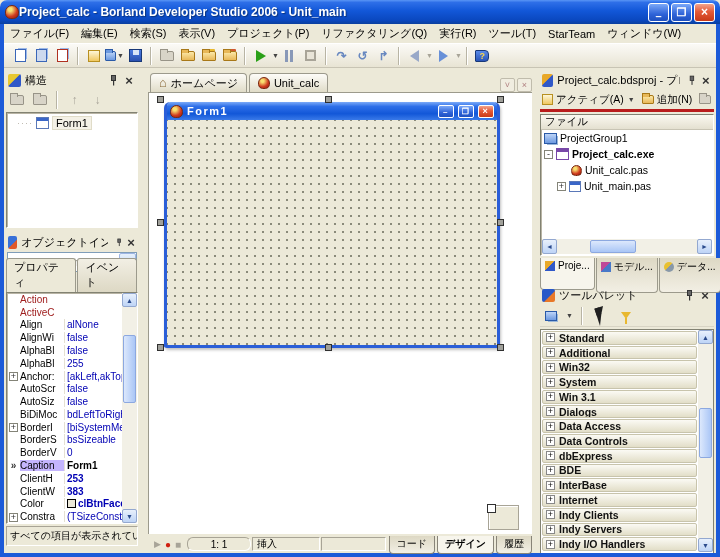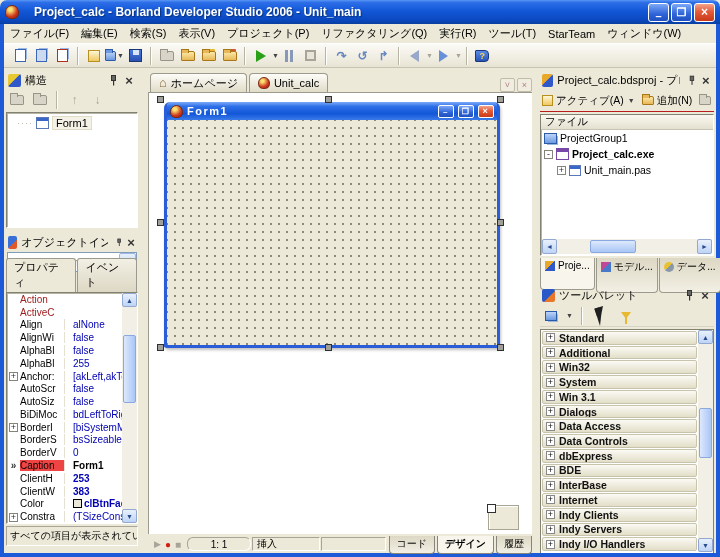--- a/index.html
+++ b/index.html
@@ -6,21 +6,21 @@
   html,body { background:#6B8CC8; }
   body { font-family:"Liberation Sans", sans-serif; }
   .screen { position:relative; width:720px; height:557px; background:#ECE9D8; overflow:hidden;
             font-family:"Liberation Sans", sans-serif; }
 
   
   .titlebar { position:absolute; left:0; top:0; width:720px; height:24px; border-radius:7px 7px 0 0;
     background:linear-gradient(180deg,#5A96F5 0%,#2E6FE8 10%,#1257D8 45%,#0A47BE 85%,#0A3F9E 100%);
     display:flex; align-items:center; padding:0 5px; color:#fff; font-weight:bold; font-size:12px;
     text-shadow:1px 1px 1px #09337e; }
-  .titlebar .title { flex:1; margin-left:15px; white-space:nowrap; overflow:hidden; }
+  .titlebar .title { flex:1; margin-left:0; white-space:nowrap; overflow:hidden; }
   .tbtn { width:21px; height:19px; margin-left:2px; border:1px solid #fff; border-radius:3px;
     display:flex; align-items:center; justify-content:center; font-size:11px; color:#fff; font-weight:bold;
     text-shadow:none; }
   .tbtn.minb,.tbtn.maxb { background:linear-gradient(180deg,#7BA8F8,#2E63D8 60%,#1E50C0); }
   .tbtn.minb span{ margin-top:7px; }
   .tbtn.closeb { background:linear-gradient(180deg,#F2A48C,#E45A38 45%,#C83A18); font-size:12px; }
   .edge-l { position:absolute; left:0; top:24px; width:4px; height:529px; background:#1C5AD8; }
   .edge-r { position:absolute; right:0; top:24px; width:4px; height:529px; background:#1C5AD8; }
   .edge-b { position:absolute; left:0; top:553px; width:720px; height:4px; background:#1C5AD8; }
 
@@ -84,23 +84,23 @@
     border:1px solid #9EB6E4; border-radius:2px; display:flex; align-items:center; justify-content:center;
     font-size:7px; color:#2A4A8C; }
   .oi-tabs { position:absolute; left:6px; top:274px; width:132px; height:18px; display:flex; align-items:flex-end; font-size:11px; }
   .oi-tab { padding:1px 7px 2px; border:1px solid #9C9A8C; border-bottom:none; border-radius:3px 3px 0 0;
     background:linear-gradient(180deg,#F2EFE4,#DDD8C4); margin-right:1px; }
   .oi-tab.active { background:#ECE9D8; position:relative; top:1px; padding-bottom:3px; }
   .pgrid { position:absolute; left:6px; top:292px; width:132px; height:232px; display:flex; flex-direction:column; overflow:hidden; }
   .prow { flex:1; display:flex; align-items:center; font-size:10px; min-height:0; }
   .pgut { width:13px; text-align:center; flex:none; color:#333; font-size:9px; }
   .pname { width:44px; flex:none; overflow:hidden; white-space:nowrap; color:#000; }
-  .pval { flex:1; color:#0000B4; white-space:nowrap; overflow:hidden; border-left:1px solid #E4E0D2; padding-left:8px; display:flex; align-items:center; gap:2px;}
+  .pval { flex:1; color:#0000B4; white-space:nowrap; overflow:hidden; border-left:1px solid #E4E0D2; padding-left:2px; display:flex; align-items:center; gap:2px;}
   .prow.red .pname { color:#A02020; }
-  .prow.sel .pname { background:#ef4444; }
+  .prow.sel .pname { background:#c4b5fd; }
   .prow.sel .pval { color:#000; font-weight:bold; }
   .prow.vbold .pval { font-weight:bold; }
   .expbox { display:inline-block; width:9px; height:9px; border:1px solid #848478; background:#fff;
     font-size:9px; line-height:7px; text-align:center; color:#333; }
   .chev { font-weight:bold; color:#333; font-size:10px; }
   .swatch { display:inline-block; width:9px; height:9px; border:1px solid #000; background:#ECE9D8; flex:none; }
   .oi-status { position:absolute; left:6px; top:526px; width:132px; height:20px; background:#ECE9D8;
     border:1px solid #A8A496; border-bottom-color:#fff; border-right-color:#fff;
     font-size:10px; display:flex; align-items:center; padding-left:3px; white-space:nowrap; overflow:hidden; }
 
@@ -156,21 +156,21 @@
     display:flex; align-items:center; padding:0 4px; margin-right:1px; white-space:nowrap; }
   .mrec { display:flex; align-items:center; gap:4px; padding:0 6px; }
   .mrec .mp { color:#A8A498; font-size:9px; } .mrec .mr { color:#D02010; font-size:10px; } .mrec .ms { color:#A8A498; font-size:10px; }
   .vtabs { margin-left:auto; display:flex; align-items:flex-start; height:16px; }
   .vtab { padding:1px 7px 2px; border:1px solid #888478; border-top:none; border-radius:0 0 4px 4px;
     background:linear-gradient(0deg,#F2EFE4,#DDD8C4); margin-left:2px; font-size:10px; }
   .vtab.active { background:#F7F5EC; font-weight:bold; }
 
   
   .pm-toolbar { position:absolute; left:540px; top:90px; width:174px; height:22px; display:flex; align-items:center;
-    gap:3px; font-size:10.5px; border-bottom:1px solid #b91c1c; }
+    gap:3px; font-size:10.5px; border-bottom:3px solid #b91c1c; }
   .pmbtn { display:flex; align-items:center; gap:3px; padding:1px 2px; white-space:nowrap; }
   .pmbtn.dis { color:#A8A498; }
   .pm-list { position:absolute; left:540px; top:114px; width:174px; height:142px; }
   .pm-colhead { height:15px; background:linear-gradient(180deg,#FAF8F0,#E4E0D0); border-bottom:1px solid #C8C4B4;
     font-size:10.5px; display:flex; align-items:center; padding-left:4px; }
   .pm-row { display:flex; align-items:center; gap:3px; font-size:10.5px; height:16px; padding-left:3px; white-space:nowrap; }
   .pm-row b { font-size:10.5px; }
   .ic-group { width:13px; height:11px; background:linear-gradient(180deg,#BCD4F8,#6E9AE0); border:1px solid #2A5AA8; box-shadow:2px 2px 0 -1px #9cb8d8; }
   .ic-exe { width:13px; height:12px; background:#fff; border:1px solid #7848A8; position:relative; }
   .ic-exe::before { content:""; position:absolute; left:0; top:0; right:0; height:3px; background:#7848A8; }
@@ -548,20 +548,24 @@
     </div>
     <div class="pm-row">
       <span class="ic-group"></span>
       <span>ProjectGroup1</span>
     </div>
     <div class="pm-row">
       <span class="expbox">-</span>
       <span class="ic-exe"></span>
       <b>Project_calc.exe</b>
     </div>
+    <div class="pm-row" style="padding-left:30px;">
+      <span class="ic-helmet" style="width:11px;height:11px;"></span>
+      <span>Unit_calc.pas</span>
+    </div>
     <div class="pm-row" style="padding-left:16px;">
       <span class="expbox">+</span>
       <span class="ic-form" style="width:12px;height:11px;"></span>
       <span>Unit_main.pas</span>
     </div>
     <div class="hsb" style="left:1px; bottom:1px; width:170px;">
       <span class="hsbb" style="left:0;">◄</span>
       <span class="hsbthumb" style="left:48px; width:46px;"></span>
       <span class="hsbb" style="right:0;">►</span>
     </div>

